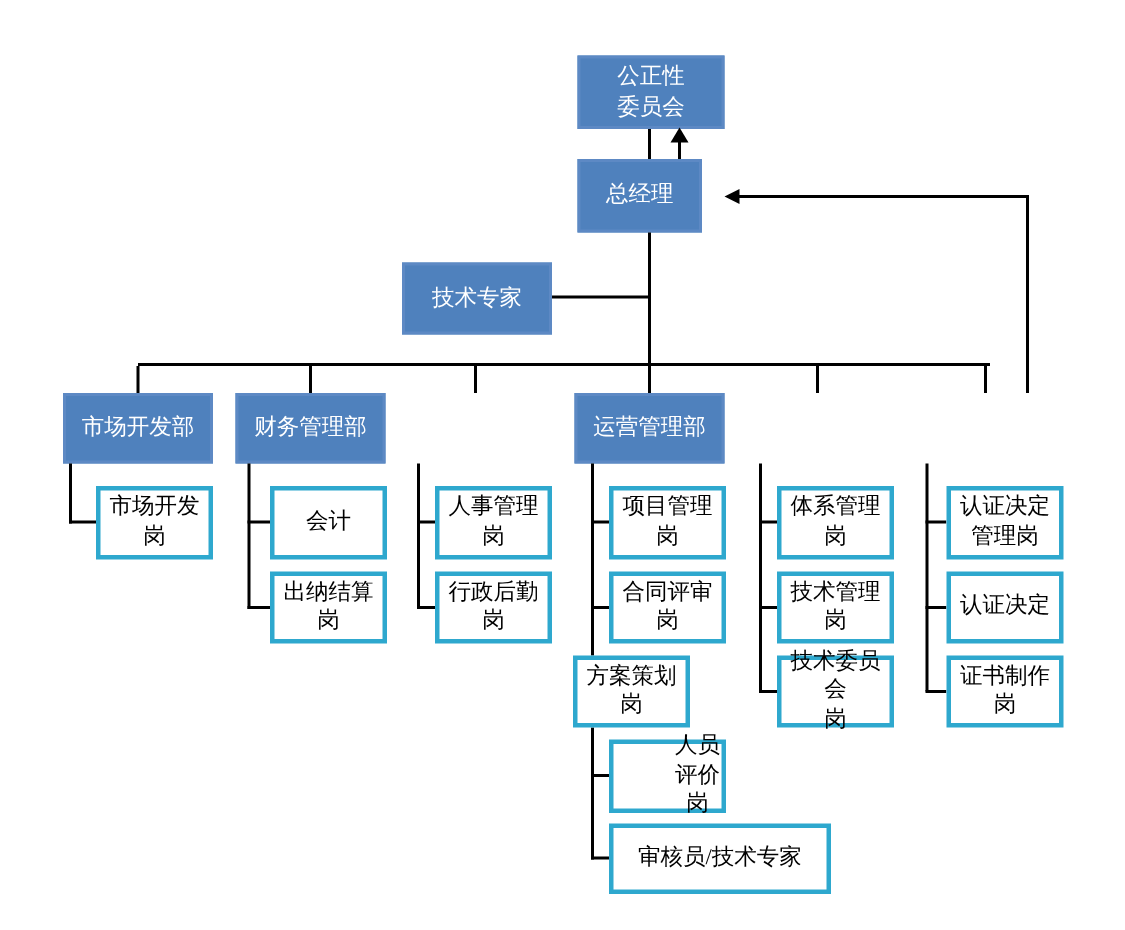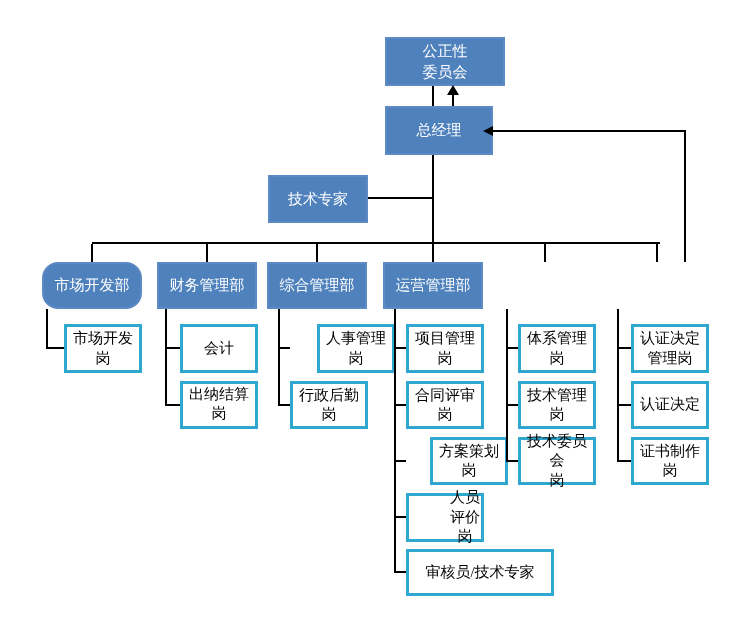--- a/index.html
+++ b/index.html
@@ -22,24 +22,24 @@
   .ln{position:absolute;background:#000;}
   .tri{position:absolute;width:0;height:0;}
   .tri.up{border-left:6px solid transparent;border-right:6px solid transparent;border-bottom:10px solid #000;}
   .tri.left{border-top:5px solid transparent;border-bottom:5px solid transparent;border-right:10px solid #000;}
 </style>
 </head>
 <body>
 
 <div class="canvas">
 
-  <div class="node" style="left:385px;top:37px;width:120px;height:49px;">公正性
+  <div class="node" style="left:385px;top:37px;width:98px;height:49px;">公正性
 委员会</div>
 
-  <div class="node" style="left:385px;top:106px;width:108px;height:49px;">总经理</div>
+  <div class="node" style="left:385px;top:106px;width:83px;height:49px;">总经理</div>
 
   <div class="node" style="left:268px;top:175px;width:100px;height:48px;">技术专家</div>
 
   <div class="ln" style="left:432px;top:86px;width:2px;height:20px;"></div>
   <div class="ln" style="left:452px;top:94px;width:2px;height:12px;"></div>
   <div class="tri up" style="left:447px;top:85px;"></div>
 
   <div class="ln" style="left:432px;top:155px;width:2px;height:88px;"></div>
 
   <div class="ln" style="left:368px;top:197px;width:66px;height:2px;"></div>
@@ -50,56 +50,55 @@
   <div class="ln" style="left:206px;top:244px;width:2px;height:18px;"></div>
   <div class="ln" style="left:316px;top:244px;width:2px;height:18px;"></div>
   <div class="ln" style="left:432px;top:244px;width:2px;height:18px;"></div>
   <div class="ln" style="left:544px;top:244px;width:2px;height:18px;"></div>
   <div class="ln" style="left:656px;top:244px;width:2px;height:18px;"></div>
 
   <div class="ln" style="left:684px;top:130px;width:2px;height:132px;"></div>
   <div class="ln" style="left:492px;top:130px;width:194px;height:2px;"></div>
   <div class="tri left" style="left:483px;top:126px;"></div>
 
-  <div class="node" style="left:42px;top:262px;width:100px;height:47px;border-radius:16px;">市场开发部</div>
+  <div class="node" style="left:42px;top:262px;width:100px;height:47px;">市场开发部</div>
   <div class="node" style="left:157px;top:262px;width:100px;height:47px;">财务管理部</div>
-  <div class="node" style="left:267px;top:262px;width:100px;height:47px;">综合管理部</div>
   <div class="node" style="left:383px;top:262px;width:100px;height:47px;">运营管理部</div>
 
   <div class="ln" style="left:46px;top:309px;width:2px;height:40px;"></div>
   <div class="ln" style="left:46px;top:347px;width:18px;height:2px;"></div>
   <div class="sub" style="left:64px;top:324px;width:78px;height:49px;">市场开发
 岗</div>
 
   <div class="ln" style="left:165px;top:309px;width:2px;height:97px;"></div>
   <div class="ln" style="left:165px;top:347px;width:15px;height:2px;"></div>
   <div class="ln" style="left:165px;top:404px;width:15px;height:2px;"></div>
   <div class="sub" style="left:180px;top:324px;width:78px;height:49px;">会计</div>
   <div class="sub" style="left:180px;top:381px;width:78px;height:48px;font-family:Liberation Mono, monospace;">出纳结算
 岗</div>
 
   <div class="ln" style="left:278px;top:309px;width:2px;height:97px;"></div>
   <div class="ln" style="left:278px;top:347px;width:12px;height:2px;"></div>
   <div class="ln" style="left:278px;top:404px;width:12px;height:2px;"></div>
-  <div class="sub" style="left:290px;top:324px;width:78px;height:49px;margin-left:27px;">人事管理
+  <div class="sub" style="left:290px;top:324px;width:78px;height:49px;">人事管理
 岗</div>
   <div class="sub" style="left:290px;top:381px;width:78px;height:48px;">行政后勤
 岗</div>
 
   <div class="ln" style="left:394px;top:309px;width:2px;height:264px;"></div>
   <div class="ln" style="left:394px;top:347px;width:12px;height:2px;"></div>
   <div class="ln" style="left:394px;top:404px;width:12px;height:2px;"></div>
   <div class="ln" style="left:394px;top:460px;width:12px;height:2px;"></div>
   <div class="ln" style="left:394px;top:516px;width:12px;height:2px;"></div>
   <div class="ln" style="left:394px;top:571px;width:12px;height:2px;"></div>
   <div class="sub" style="left:406px;top:324px;width:78px;height:49px;">项目管理
 岗</div>
   <div class="sub" style="left:406px;top:381px;width:78px;height:48px;">合同评审
 岗</div>
-  <div class="sub" style="left:430px;top:437px;width:78px;height:48px;">方案策划
+  <div class="sub" style="left:382px;top:437px;width:78px;height:48px;">方案策划
 岗</div>
   <div class="sub" style="left:406px;top:493px;width:78px;height:49px;padding-left:40px;">人员评价
 岗</div>
   <div class="sub" style="left:406px;top:549px;width:148px;height:47px;">审核员/技术专家</div>
 
   <div class="ln" style="left:506px;top:309px;width:2px;height:152px;"></div>
   <div class="ln" style="left:506px;top:347px;width:12px;height:2px;"></div>
   <div class="ln" style="left:506px;top:404px;width:12px;height:2px;"></div>
   <div class="ln" style="left:506px;top:460px;width:12px;height:2px;"></div>
   <div class="sub" style="left:518px;top:324px;width:78px;height:49px;">体系管理

